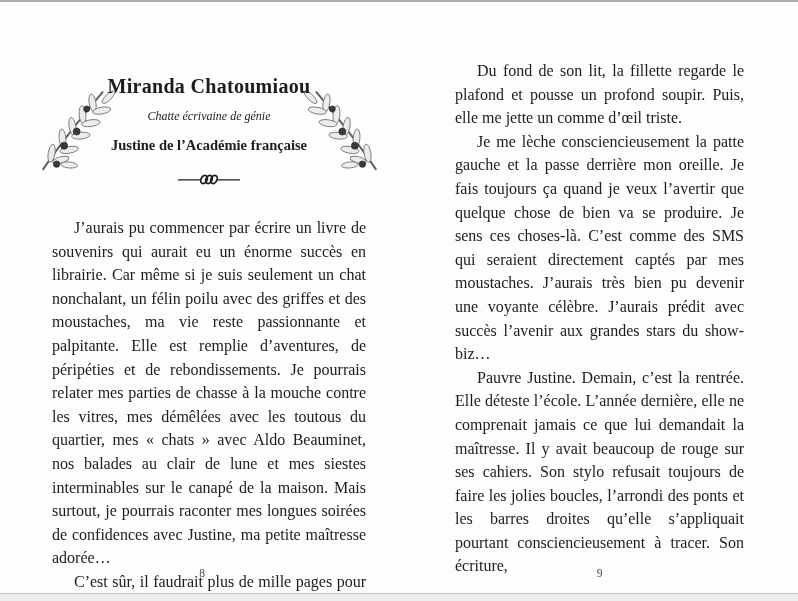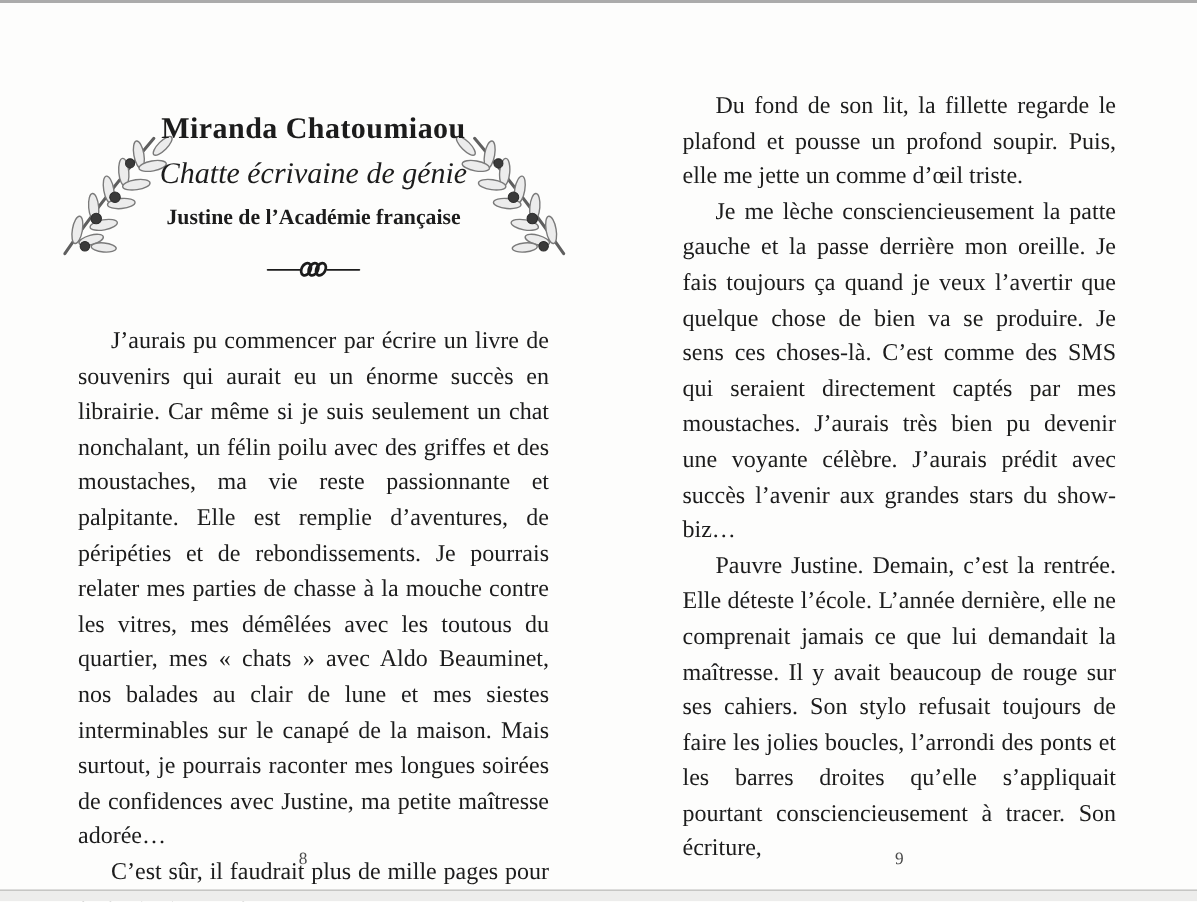--- a/index.html
+++ b/index.html
@@ -45,21 +45,21 @@
     text-align: center;
   }
   .author-title {
     font-size: 20px;
     font-weight: bold;
     letter-spacing: 0.3px;
     line-height: 24px;
   }
   .author-subtitle {
     margin-top: 9px;
-    font-size: 20px;
+    font-size: 12px;
     font-style: italic;
     line-height: 19px;
   }
   .author-affiliation {
     margin-top: 10px;
     font-size: 14.5px;
     font-weight: bold;
     line-height: 18px;
   }
   .branch {

